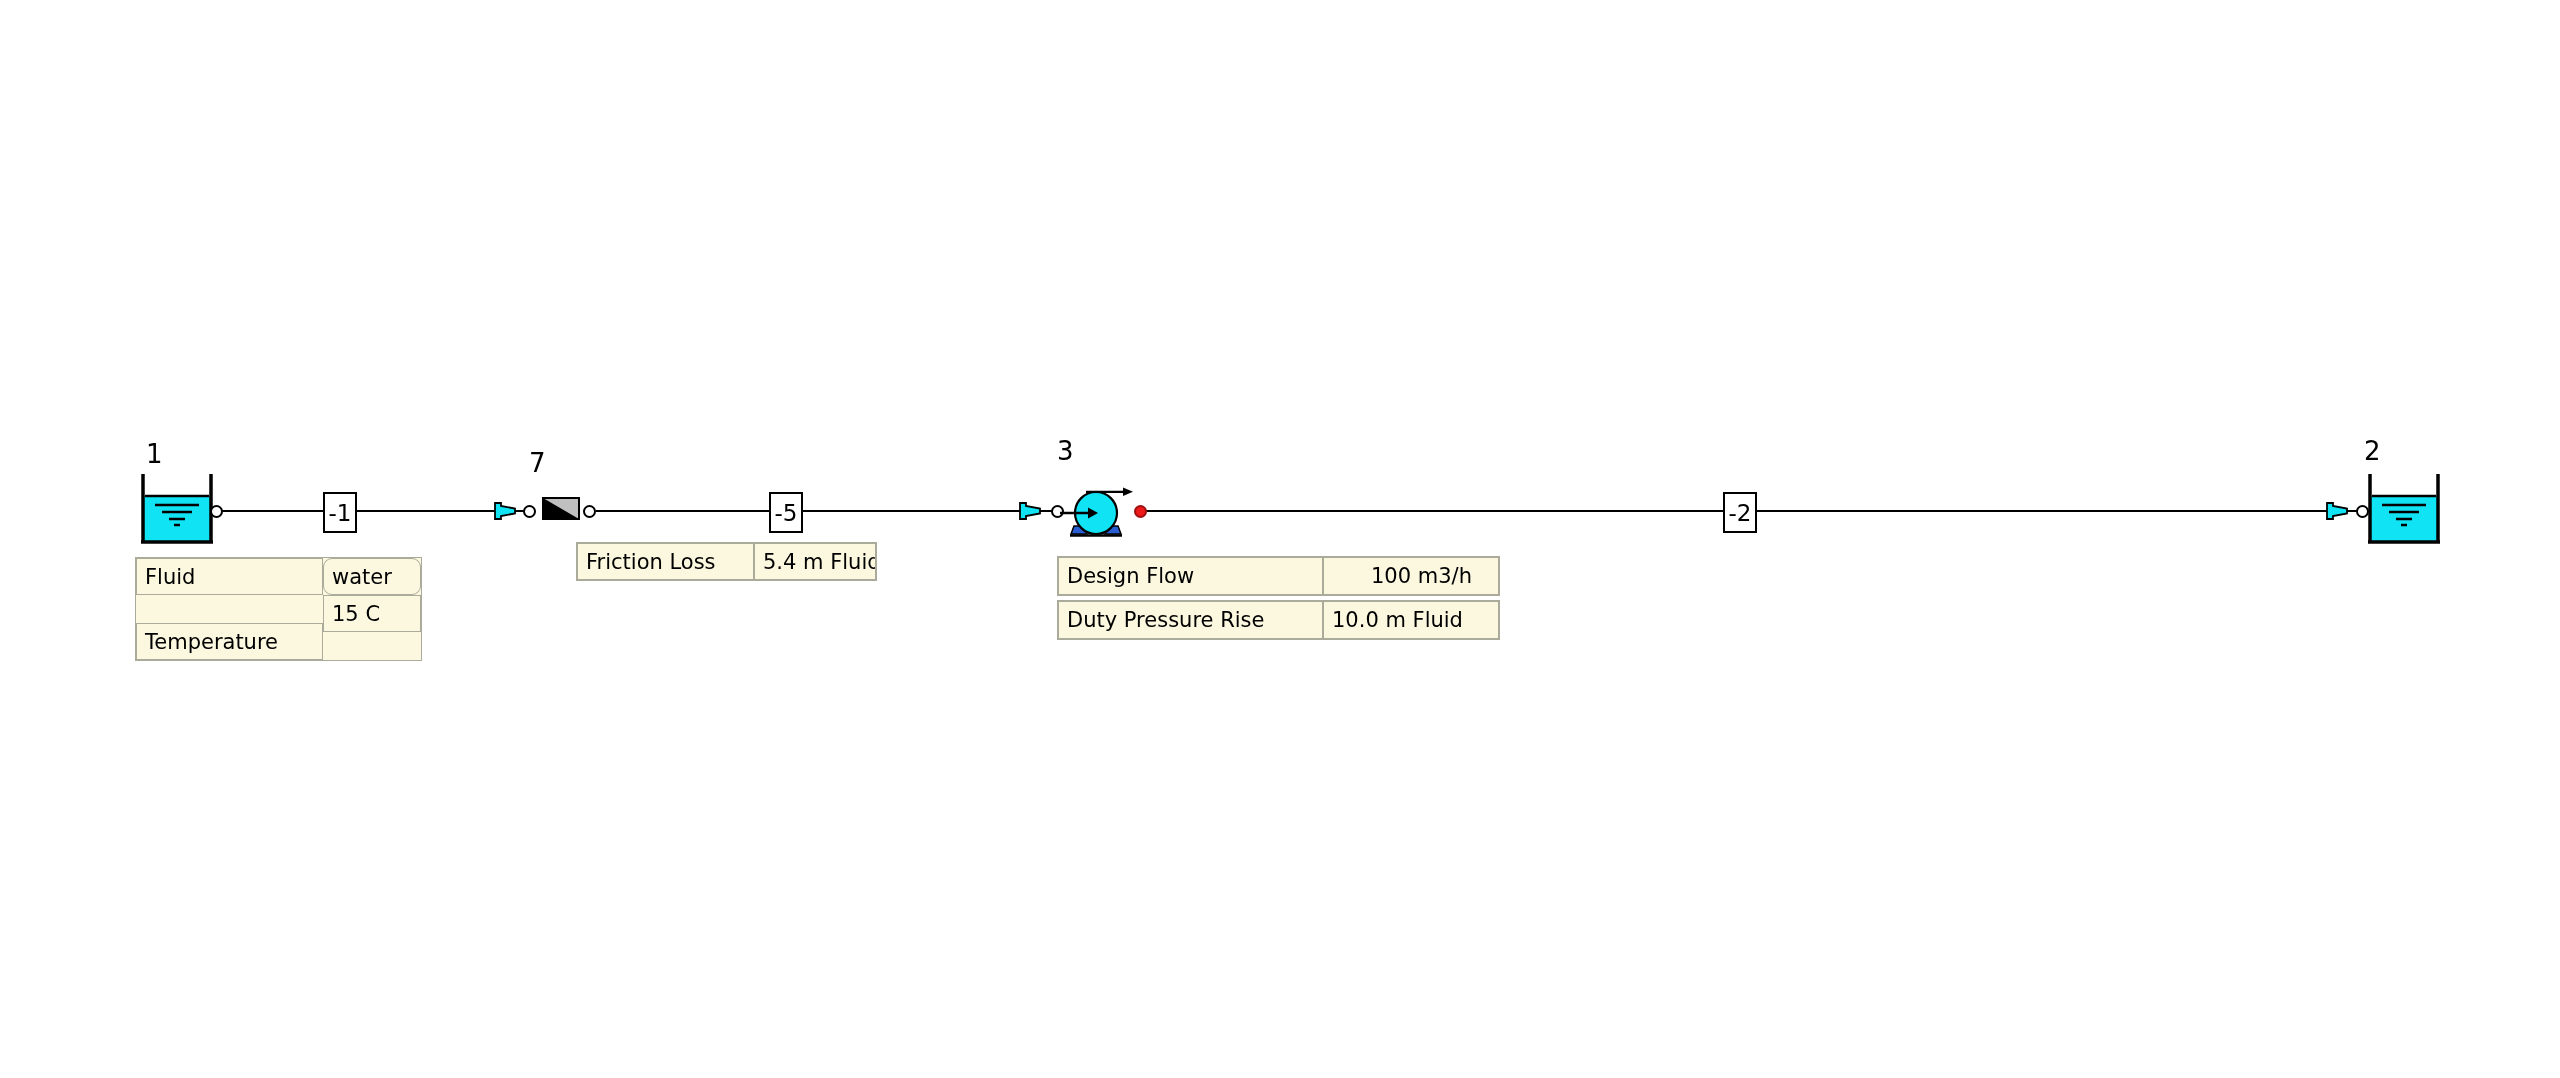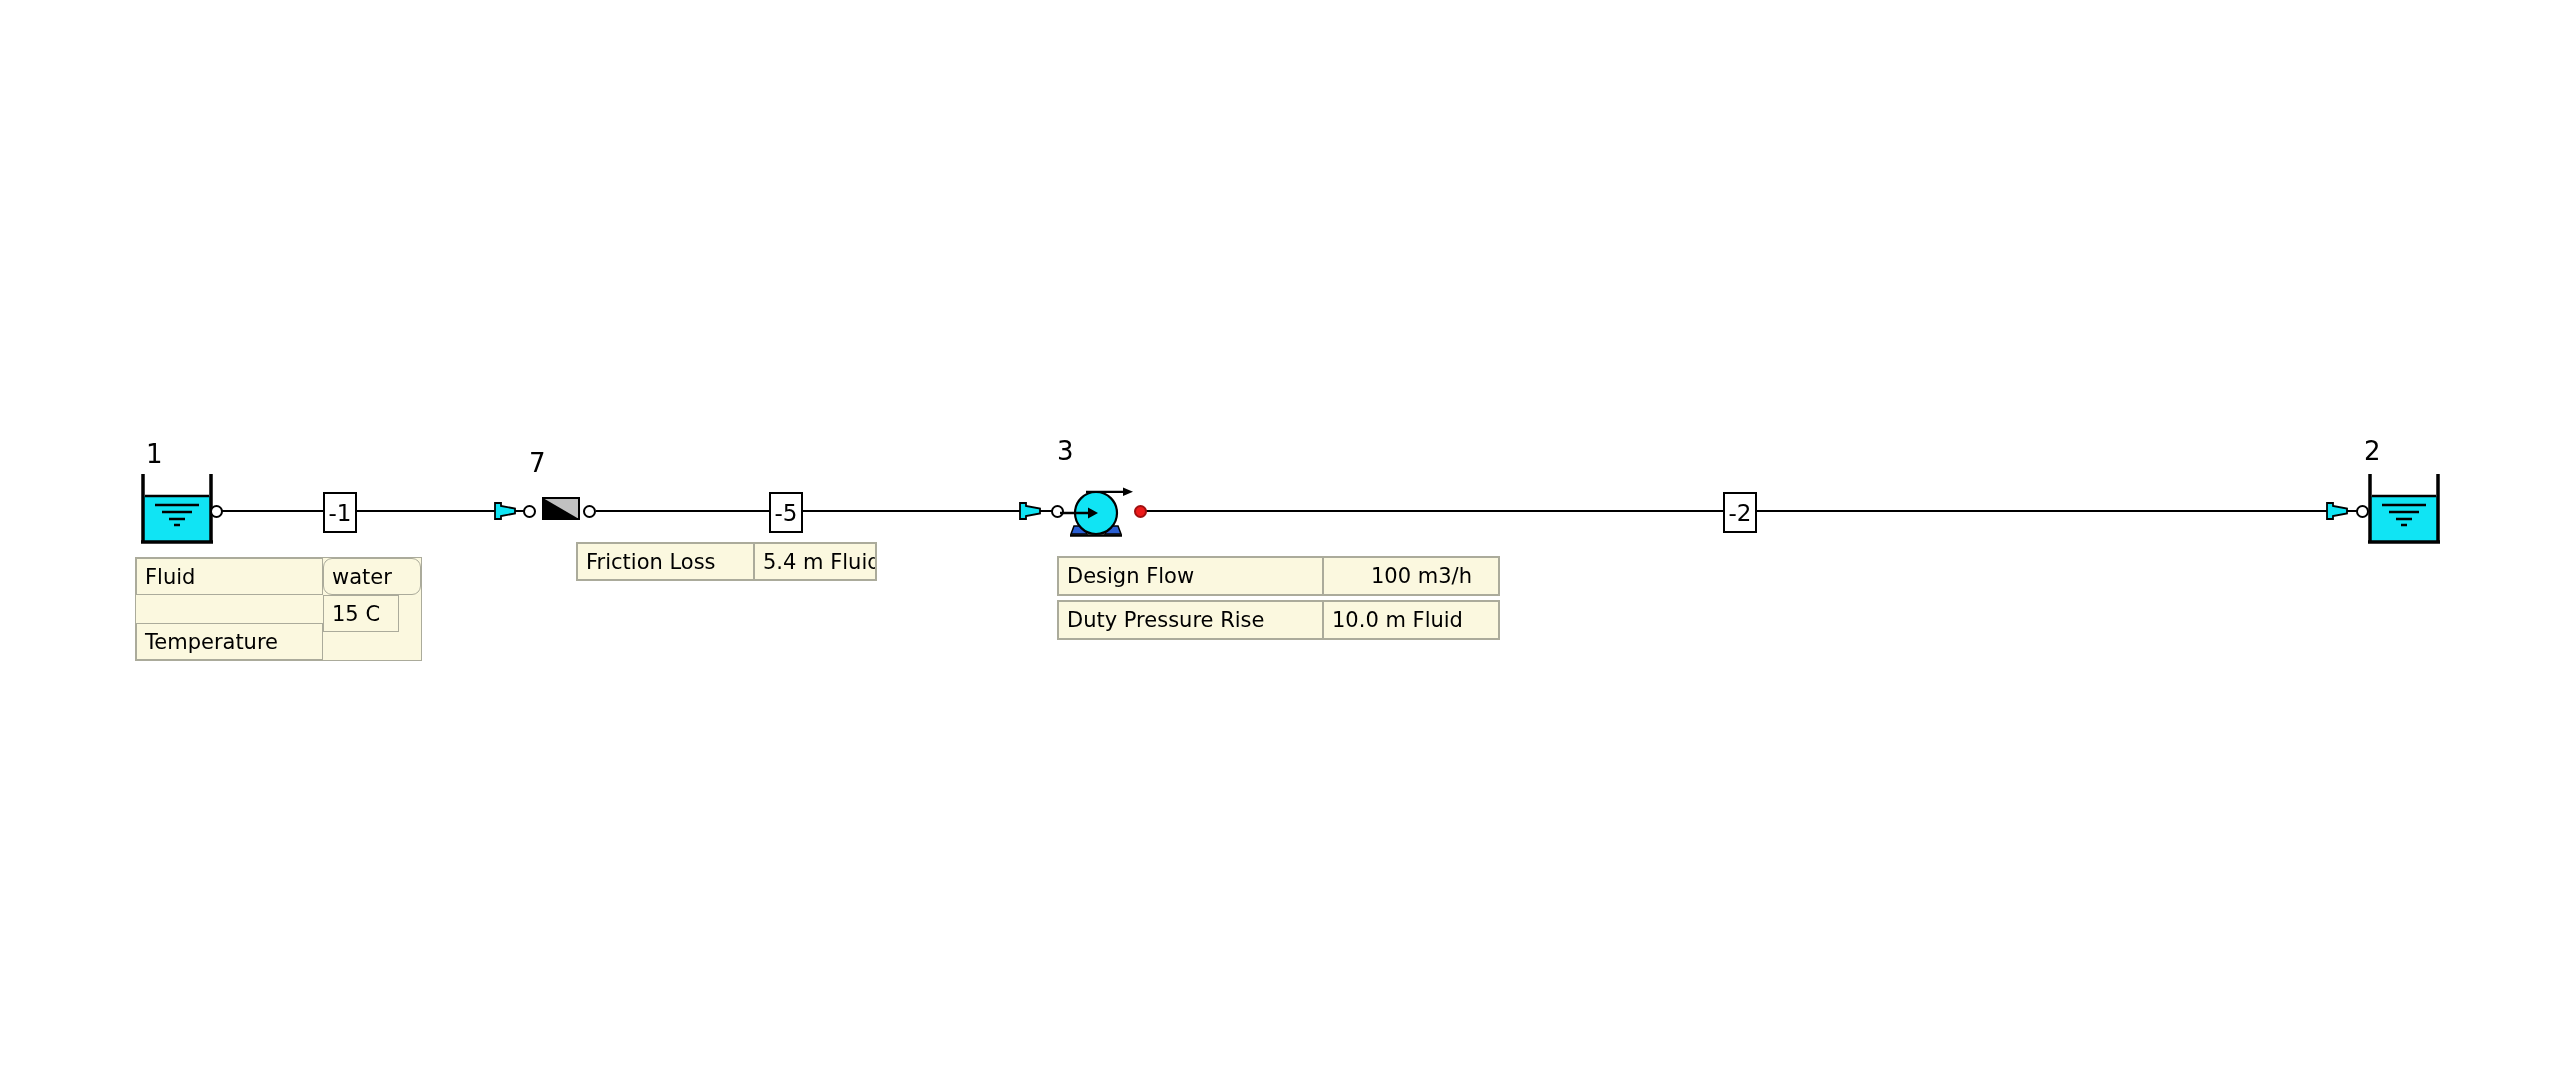--- a/index.html
+++ b/index.html
@@ -138,21 +138,21 @@
     </svg>
   </div>
 
   <div class="anno-table" style="left:135px;top:557px;text-align:right;">
     <div class="anno-row">
       <div class="anno-cell" style="width:187px;height:37px;">Fluid</div>
       <div class="anno-cell" style="width:98px;height:37px;border-radius:9px;">water</div>
     </div>
     <div class="anno-row">
       <div class="anno-cell" style="width:187px;height:37px;margin-top:28px;">Temperature</div>
-      <div class="anno-cell" style="width:76px;height:37px;">15 C</div>
+      <div class="anno-cell" style="width:98px;height:37px;">15 C</div>
     </div>
   </div>
 
   <div class="anno-table" style="left:528px;top:542px;margin-left:48px;">
     <div class="anno-row">
       <div class="anno-cell" style="width:177px;height:37px;">Friction Loss</div>
       <div class="anno-cell" style="width:122px;height:37px;">5.4 m Fluid</div>
     </div>
   </div>
 

